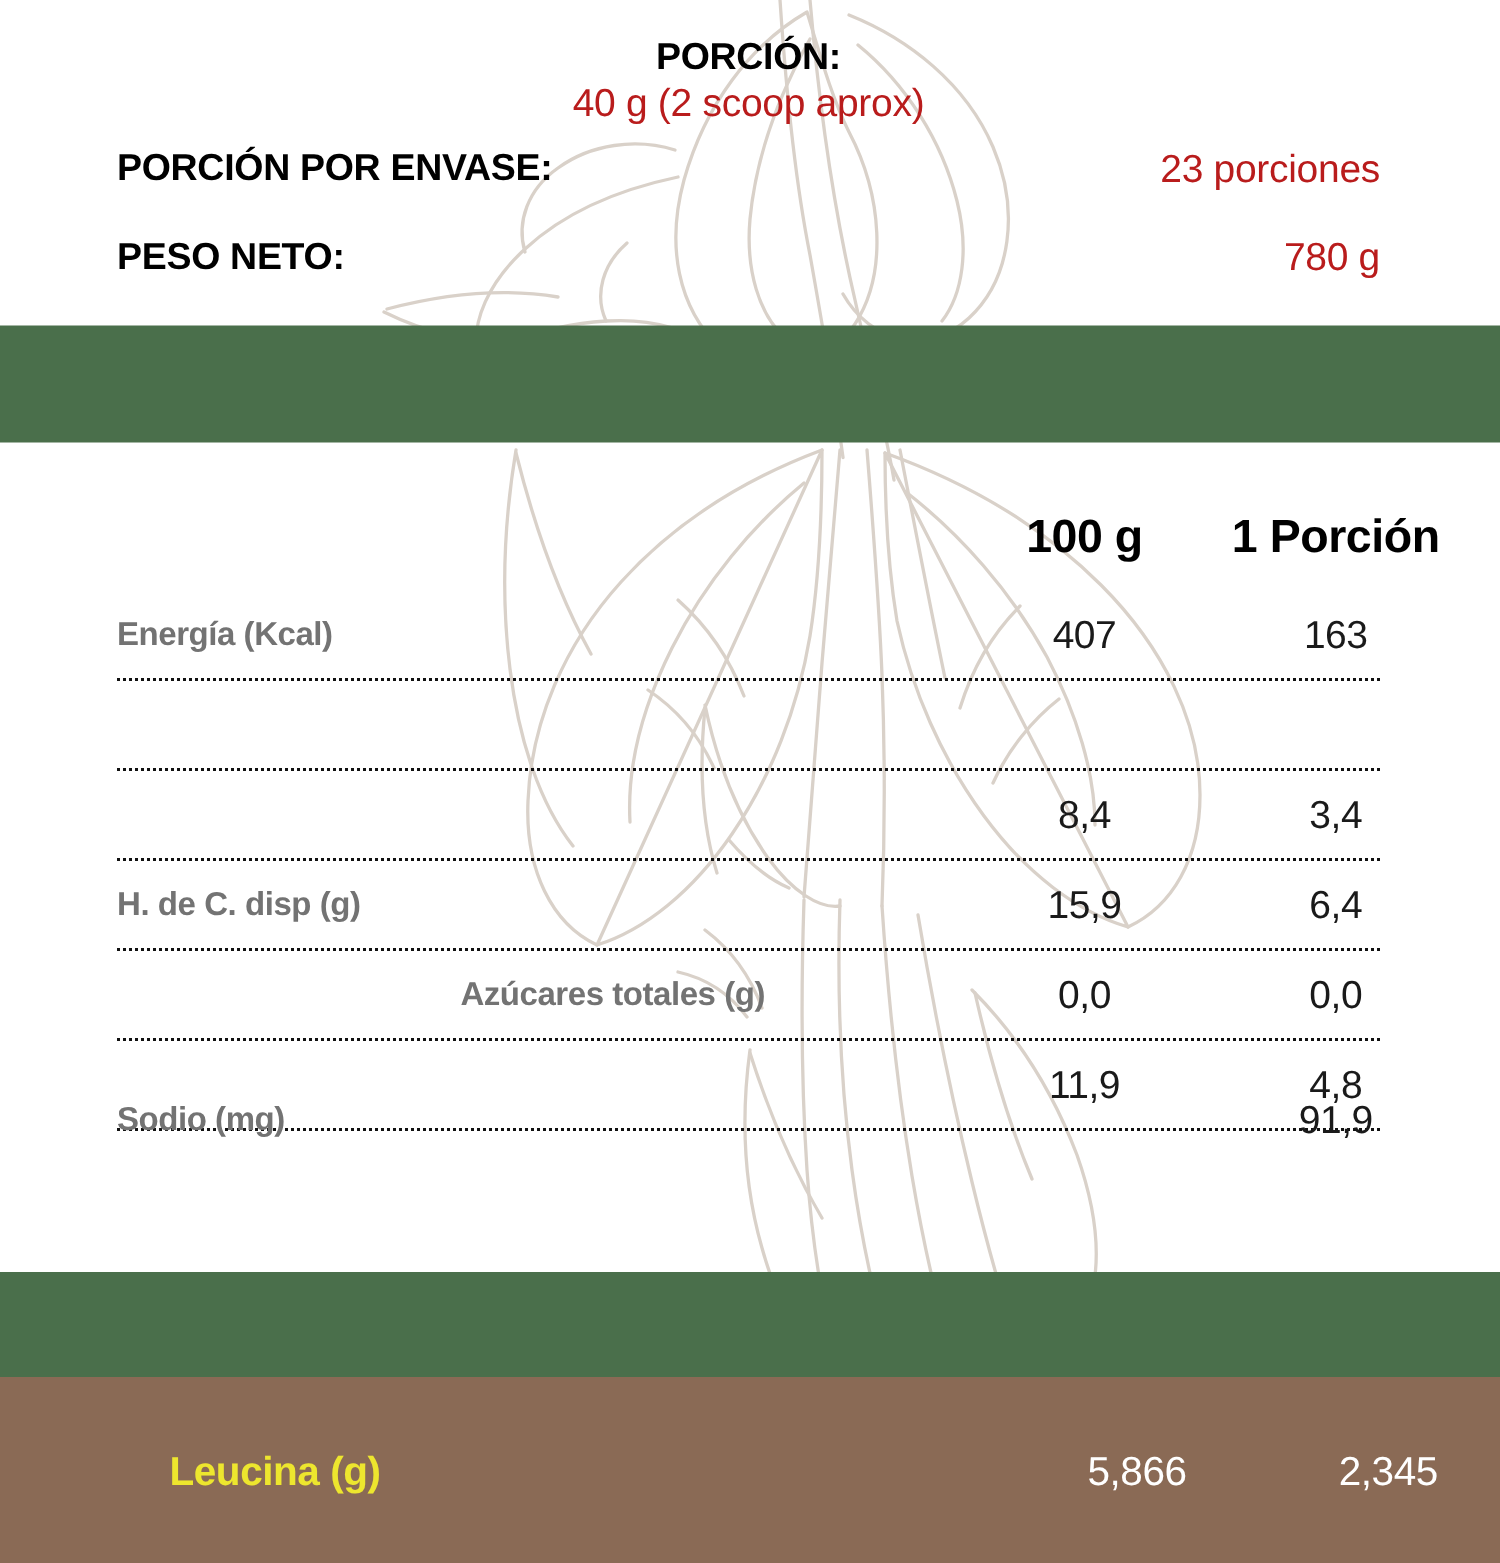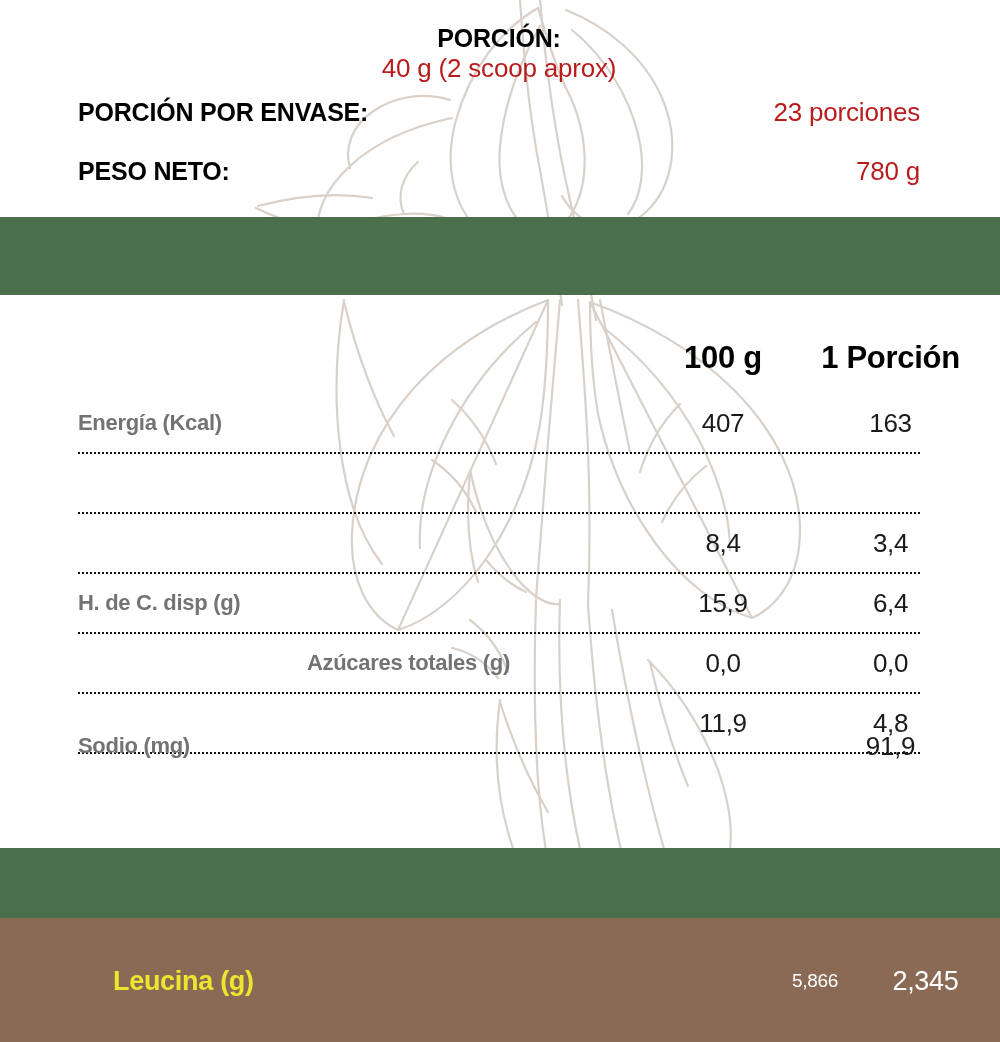--- a/index.html
+++ b/index.html
@@ -172,23 +172,23 @@
     font-weight: bold;
     letter-spacing: -0.3px;
     white-space: nowrap;
   }
   .leu-v100 {
     position: absolute;
     left: 565px;
     top: 0;
     width: 160px;
     line-height: 52px;
-    font-size: 19px;
+    font-size: 27px;
     color: #ffffff;
-    text-align: right;
+    text-align: center;
     letter-spacing: -0.3px;
   }
   .leu-vpor {
     position: absolute;
     left: 700px;
     top: 0;
     width: 225px;
     line-height: 52px;
     font-size: 27px;
     color: #ffffff;

